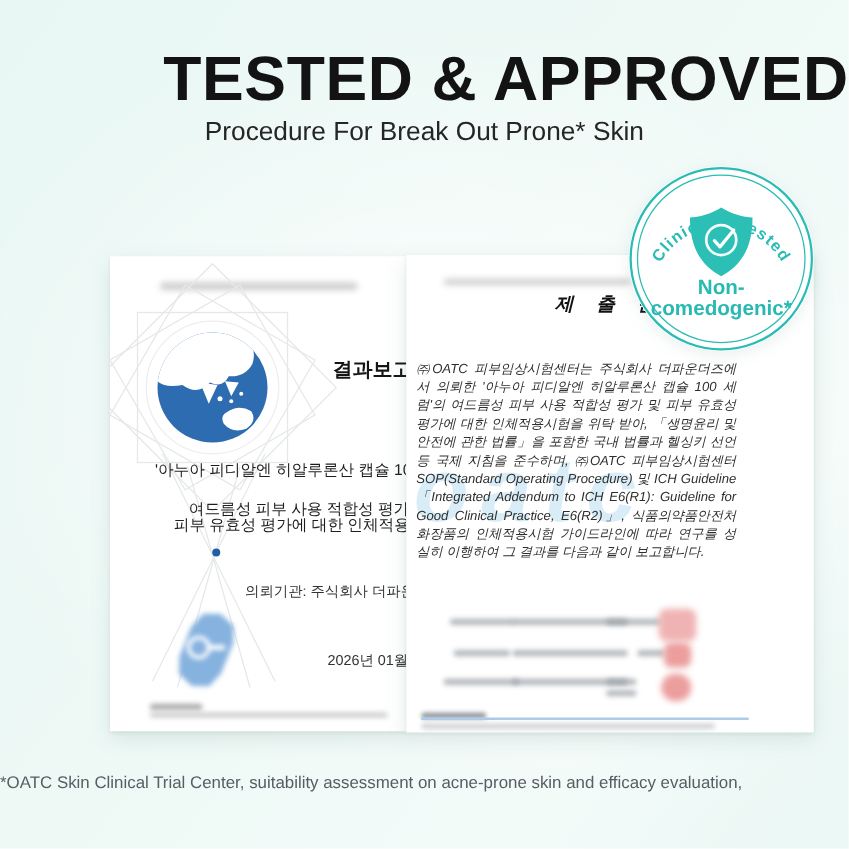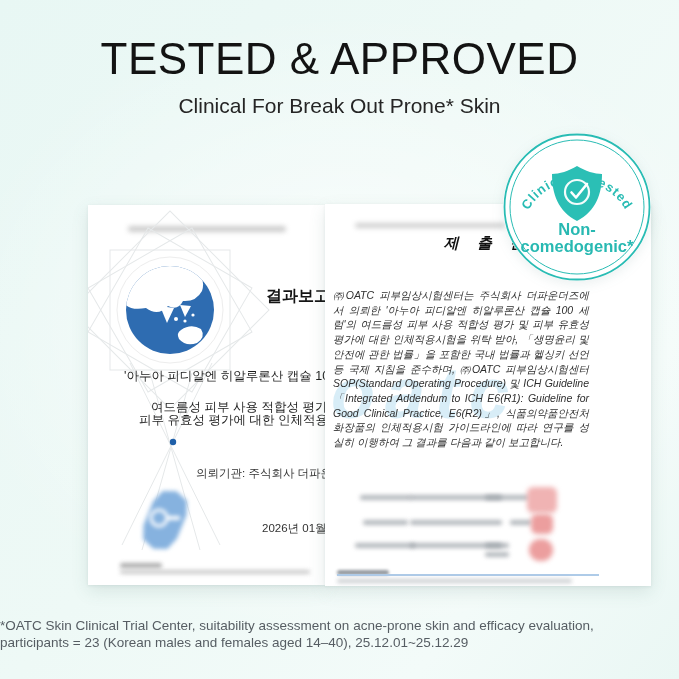--- a/index.html
+++ b/index.html
@@ -3,22 +3,22 @@
 <meta charset="utf-8">
 <style>
   html,body{margin:0;padding:0;}
   body{width:679px;height:679px;overflow:hidden;font-family:"Liberation Sans","DejaVu Sans",sans-serif;}
   .stage{position:relative;width:679px;height:679px;
     background:
       radial-gradient(95% 75% at 52% 48%, rgba(255,255,255,.75) 0%, rgba(255,255,255,0) 62%),
       linear-gradient(128deg,#e8f7f4 0%,#eef9f6 45%,#f3fbf9 78%,#eaf7f4 100%);
   }
   
-  .title{position:absolute;top:34px;left:0;width:100%;text-align:center;
-    font-size:44px;font-weight:normal;letter-spacing:.5px;color:#131313;}
+  .title{position:absolute;top:34px;left:0;width:100%;text-align:right;
+    font-size:50px;font-weight:bold;letter-spacing:.5px;color:#131313;}
   .subtitle{position:absolute;top:94px;left:0;width:100%;text-align:center;
     font-size:21px;color:#252525;}
   
   .doc{position:absolute;background:#fff;overflow:hidden;
     box-shadow:0 6px 16px rgba(70,110,105,.14), 0 1px 3px rgba(70,110,105,.10);}
   .doc-left{left:88px;top:205px;width:237px;height:380px;z-index:1;}
   .doc-right{left:325px;top:204px;width:326px;height:382px;z-index:2;font-style:italic;}
   .doc *{position:absolute;}
   .blur-strip{border-radius:3px;}
   .b2{filter:blur(2px);}
@@ -46,21 +46,21 @@
   
   .footnote{position:absolute;top:617px;left:0;width:100%;text-align:left;
     font-size:13.5px;line-height:17px;color:#565d63;}
 </style>
 </head>
 <body>
 
 <div class="stage">
 
   <div class="title">TESTED &amp; APPROVED</div>
-  <div class="subtitle">Clinical For Break Out Prone* Skin</div>
+  <div class="subtitle">Procedure For Break Out Prone* Skin</div>
 
   <div class="doc doc-left">
     <div class="blur-strip b25" style="left:40px;top:21px;width:158px;height:6px;background:#a3a3a3;opacity:.55;"></div>
 
     <svg style="left:0;top:0;" width="237" height="380" viewBox="0 0 237 380">
 
       <g fill="none" stroke="#e5e8e9" stroke-width="1">
         <g transform="rotate(0 82 105)">
             <rect x="22" y="45" width="120" height="120"></rect>
           </g>
@@ -160,16 +160,15 @@
       <path d="M0,-27 C8,-22 18,-19 25,-19 C25,1 19,18 0,28 C-19,18 -25,1 -25,-19 C-18,-19 -8,-22 0,-27 Z" fill="#2BBFB5"></path>
       <circle cx="0" cy="-1" r="12" fill="none" stroke="#ffffff" stroke-width="2.2" opacity=".95"></circle>
       <path d="M -5.5,-0.5 L -1,4.5 L 10,-9" fill="none" stroke="#ffffff" stroke-width="2.6" stroke-linecap="round" stroke-linejoin="round"></path>
     </g>
     <text x="0" y="28" text-anchor="middle" font-size="16.5" font-weight="bold" fill="#28B9B2">Non-</text>
     <text x="0" y="45" text-anchor="middle" font-size="16.5" font-weight="bold" fill="#28B9B2">comedogenic*</text>
   </svg>
 
   <div class="footnote">
     <div>*OATC Skin Clinical Trial Center, suitability assessment on acne-prone skin and efficacy evaluation,</div>
-    <div>participants = 23 (Korean males and females aged 14–40), 25.12.01~25.12.29</div>
   </div>
 
 </div>
 
 </body></html>

